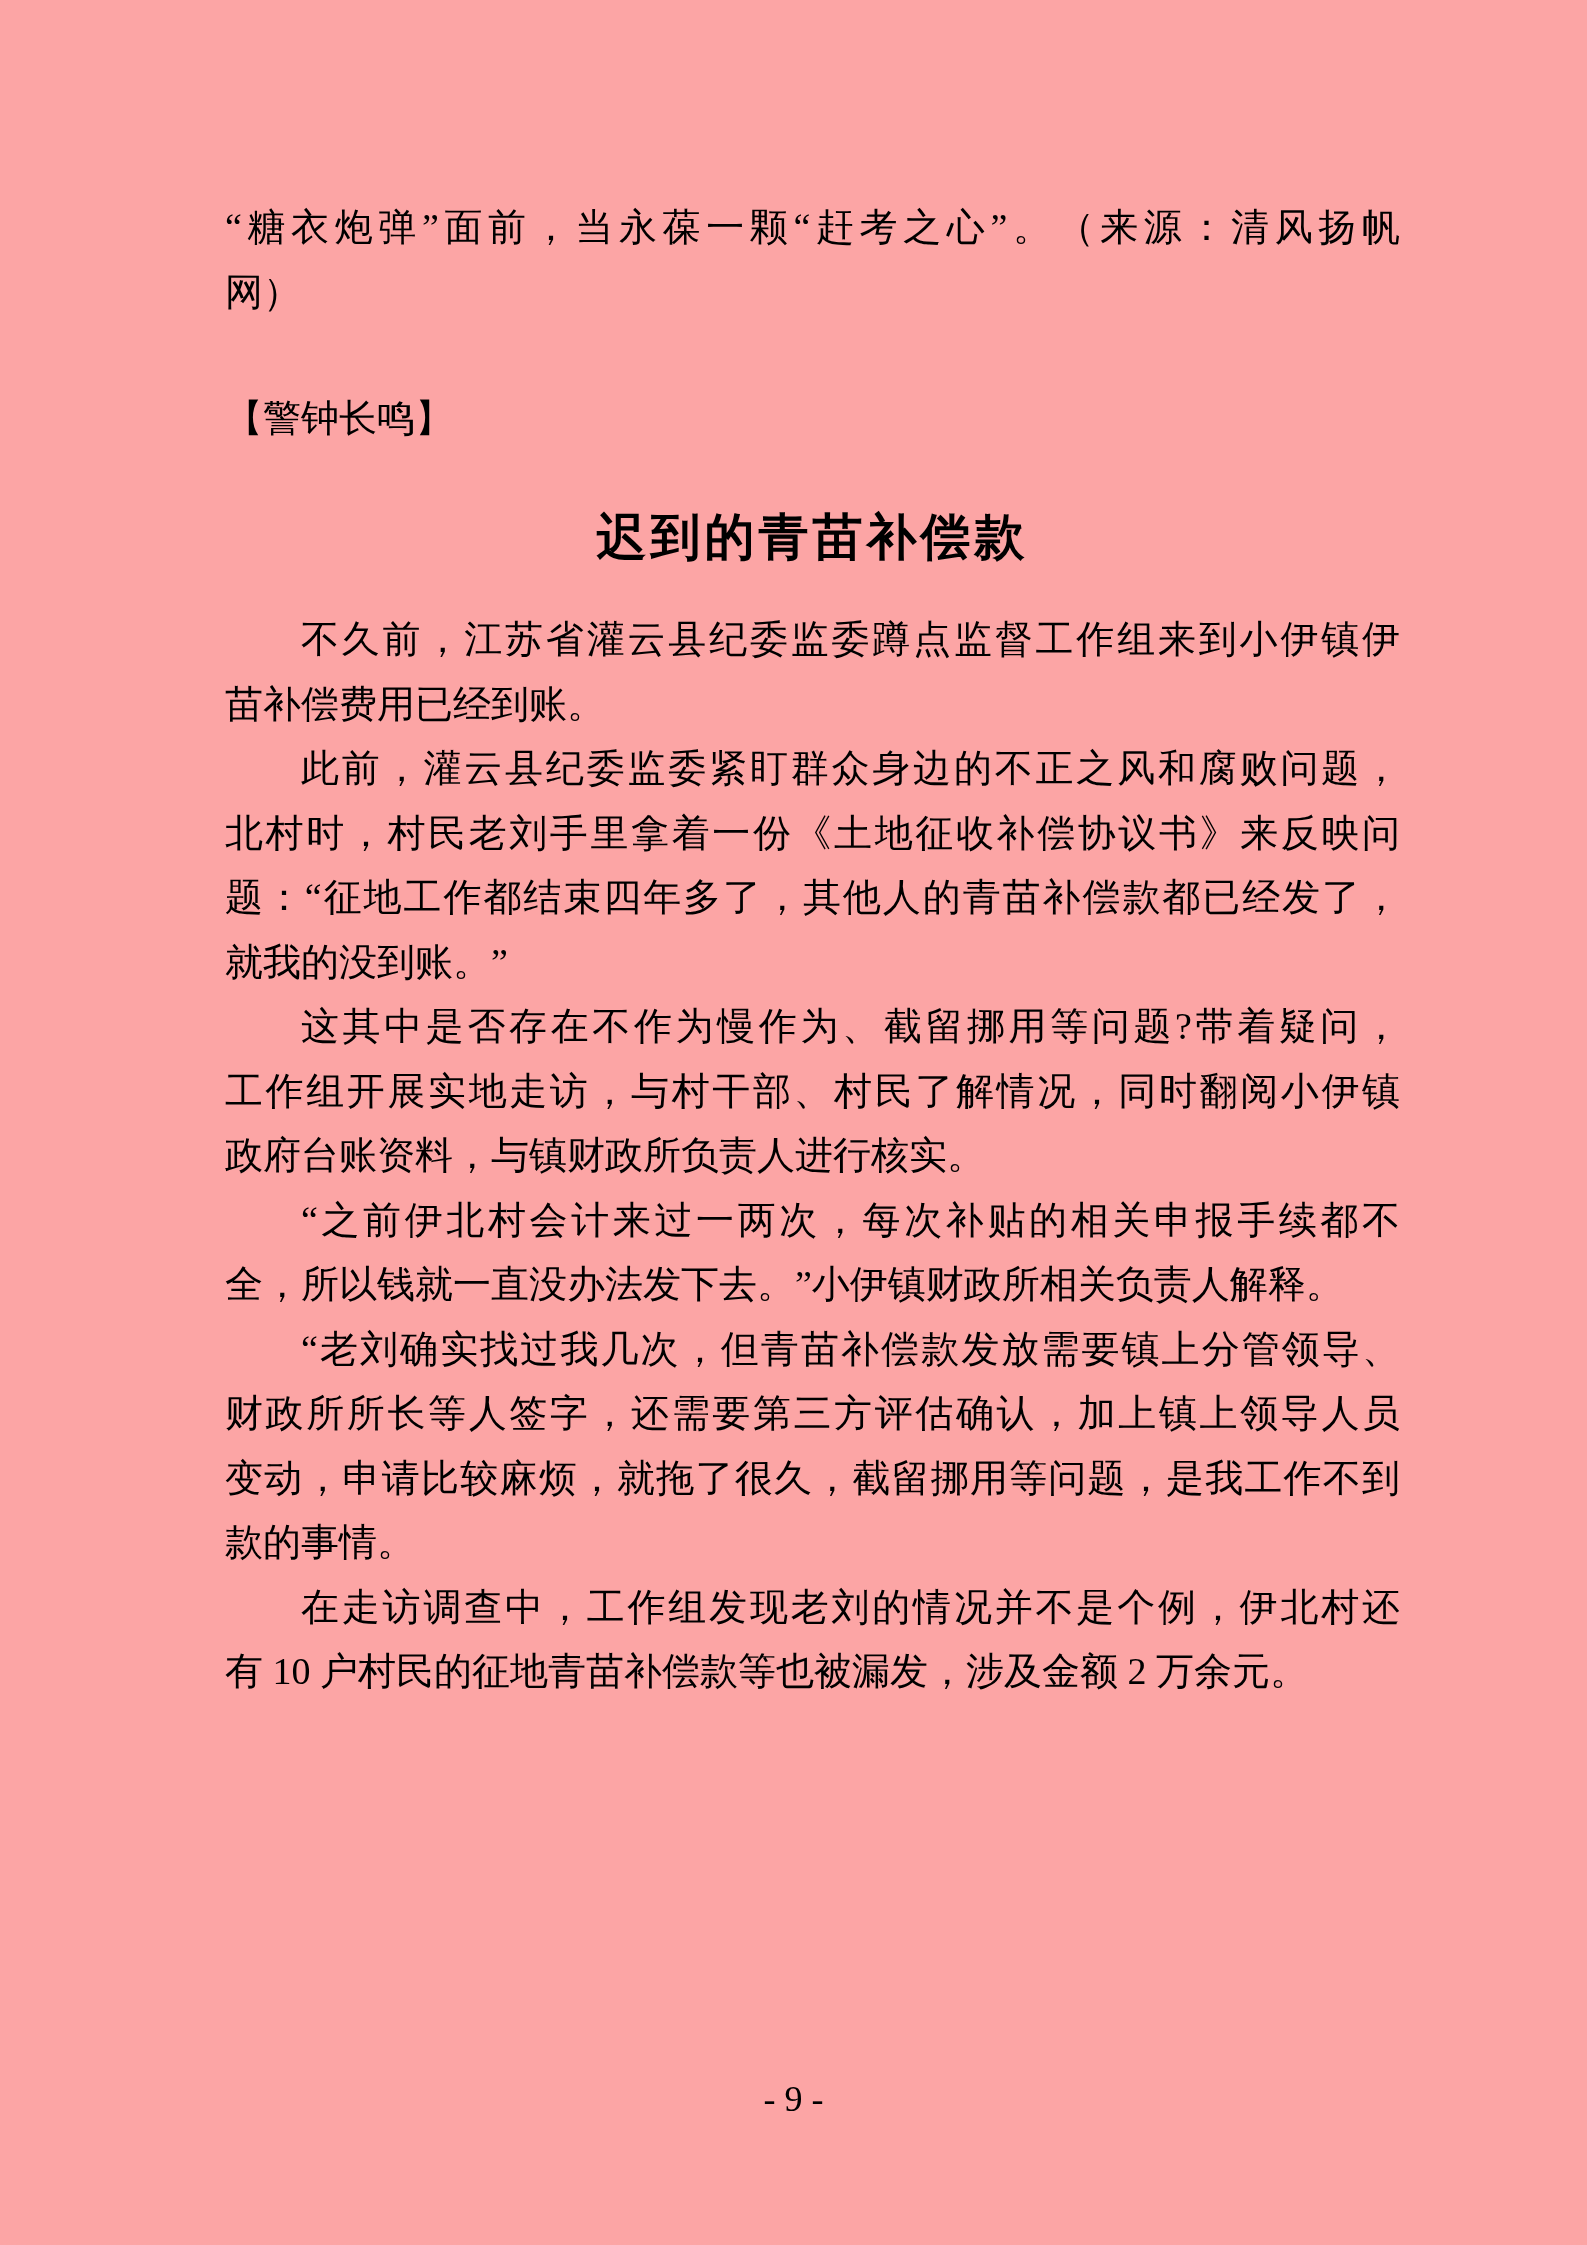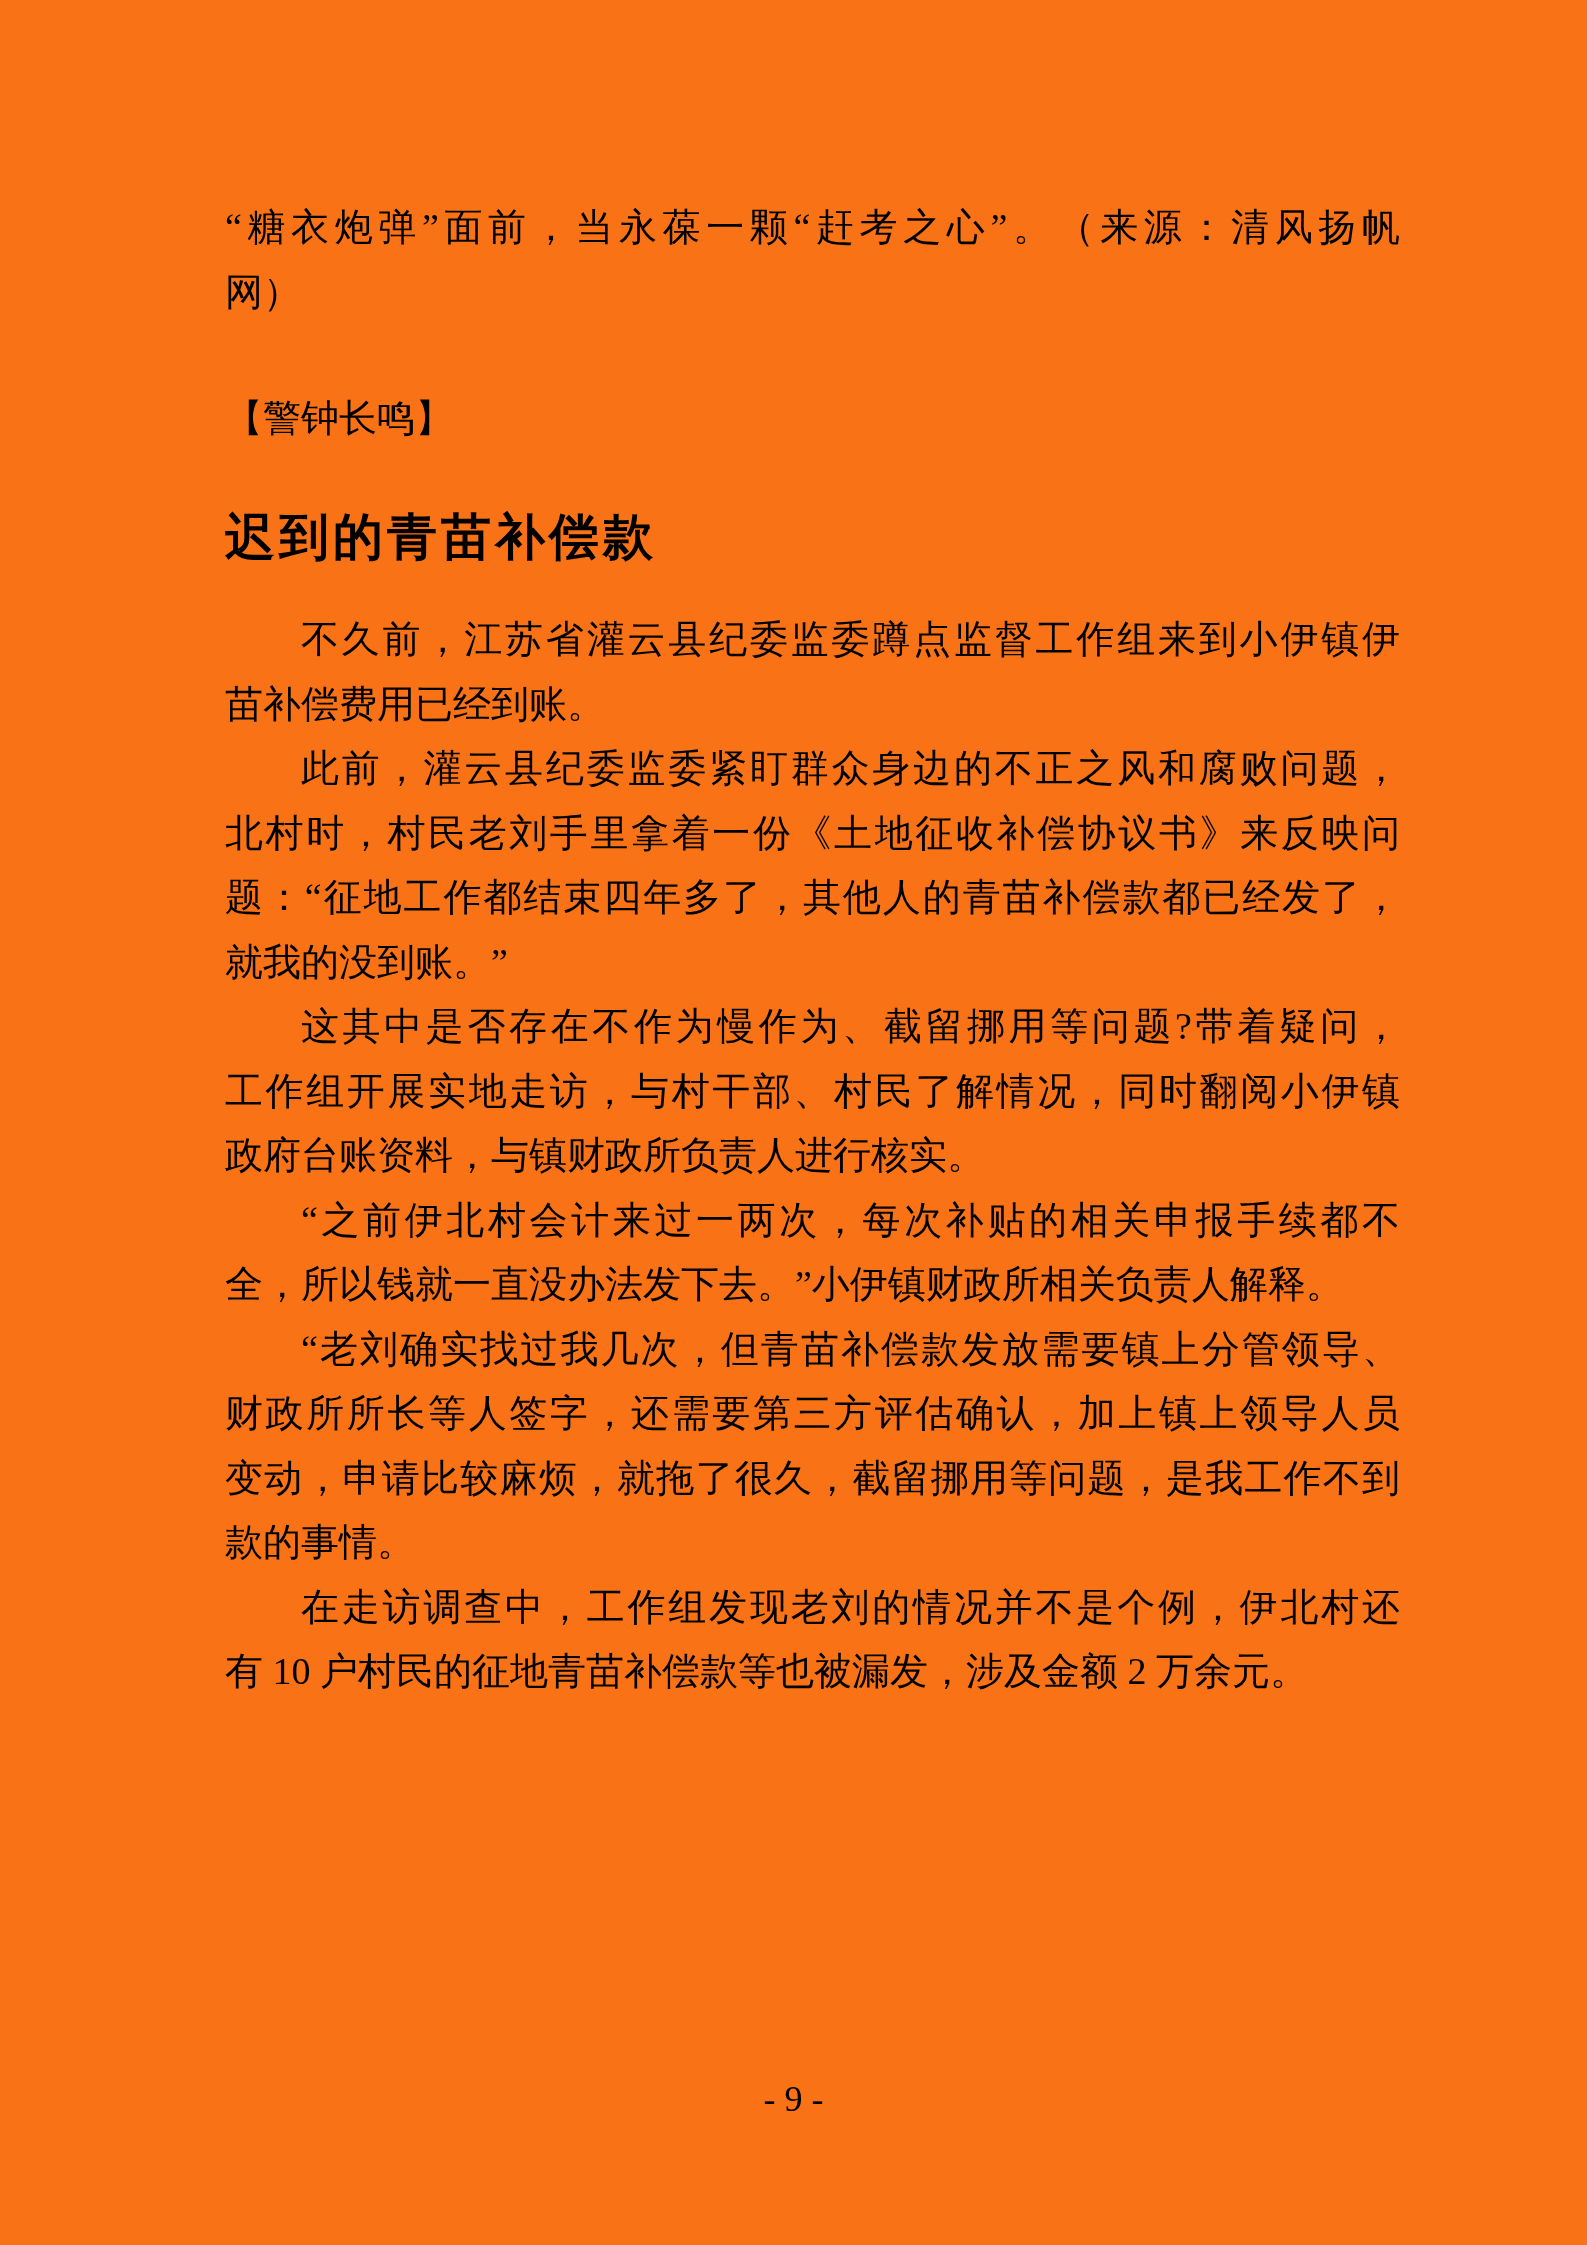--- a/index.html
+++ b/index.html
@@ -4,39 +4,40 @@
 <style>
   html, body {
     margin: 0;
     padding: 0;
     background: #ffffff;
   }
   .page {
     position: relative;
     width: 1587px;
     height: 2245px;
-    background: #f97316;
+    background: #fca5a5;
     color: #000000;
     font-family: "Liberation Serif", "DejaVu Serif", serif;
     font-size: 38px;
     overflow: hidden;
   }
   .textcol {
     position: absolute;
     left: 225px;
     width: 1175px;
   }
   .cont-block { top: 195px; }
   .section-line {
     top: 386px;
     line-height: 64.5px;
     white-space: nowrap;
   }
   .article-title {
     top: 498px;
+    text-align: center;
     font-size: 50px;
     font-weight: bold;
     line-height: 78px;
     letter-spacing: 4px;
   }
   .body-block { top: 607px; }
   .line {
     line-height: 64.5px;
     height: 64.5px;
     text-align: justify;

